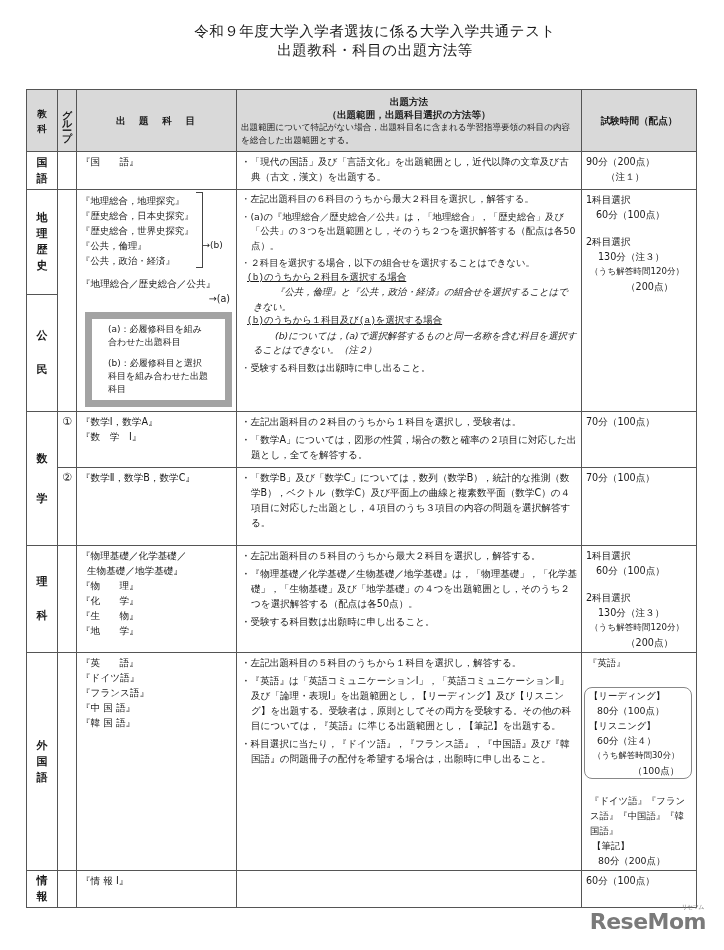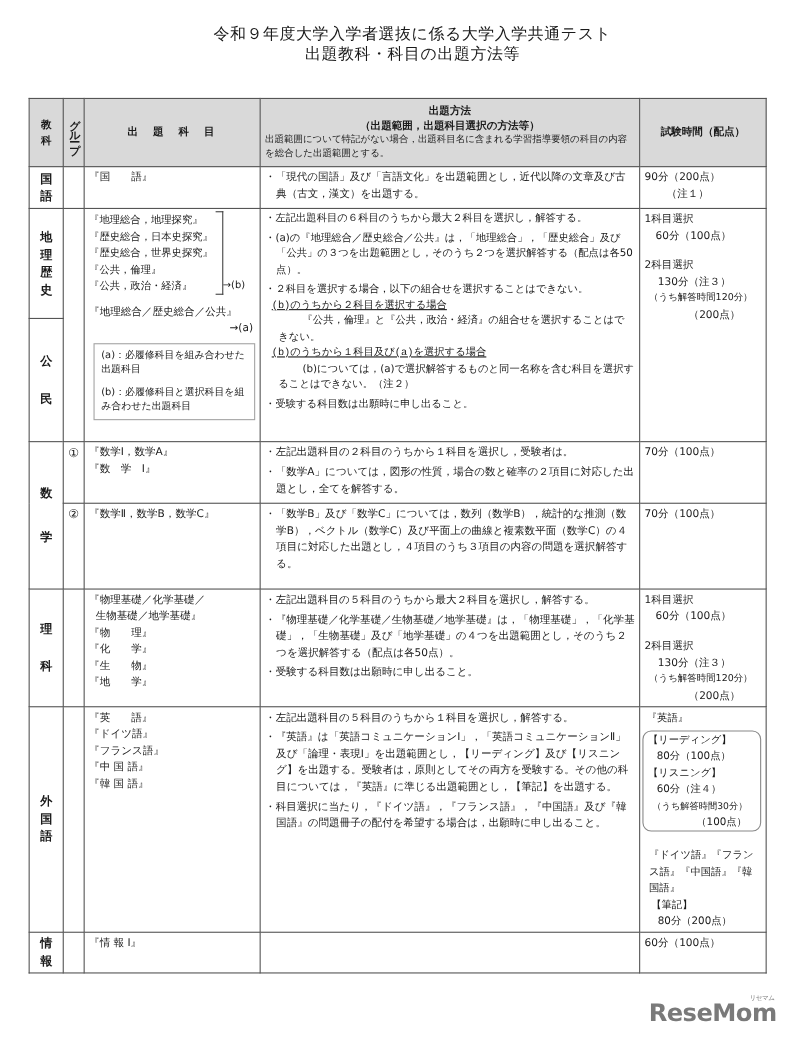--- a/index.html
+++ b/index.html
@@ -10,26 +10,26 @@
   table.main { position:absolute; top:89px; left:26px; width:670px;
                border-collapse:collapse; table-layout:fixed; font-size:9.6px; line-height:15px; }
   table.main td { border:1px solid #555; vertical-align:top; padding:2px 4px; }
   table.main tr.head td { background:#d9d9d9; vertical-align:middle; text-align:center; font-weight:bold; }
   .subj { text-align:center; font-weight:bold; vertical-align:middle !important; font-size:11px; line-height:16px; padding:2px 0 !important; }
   .grp { text-align:center; font-size:11px; padding:2px 0 !important; }
   .vert { writing-mode:vertical-rl; margin:0 auto; font-size:10.5px; }
   .line { display:block; }
   .bullet { display:block; padding-left:10px; text-indent:-10px; margin-bottom:3px; }
   .u { text-decoration:underline; display:block; padding-left:6px;font-family:Liberation Mono, monospace; }
-  .ind2 { display:block; padding-left:12px; }
-  .legend-box { border:1px solid #a3a3a3; margin:6px 2px 2px 4px; padding:4px 6px; font-size:9px; line-height:13px; }
+  .ind2 { display:block; padding-left:12px;font-style:italic; }
+  .legend-box { border:7px solid #a3a3a3; margin:6px 2px 2px 4px; padding:4px 16px; font-size:9px; line-height:13px; }
   .legend-box span { display:block; margin-bottom:8px; }
   .brace { display:inline-block; border:1px solid #444; border-left:none; width:6px; height:74px; vertical-align:top; margin-left:2px; }
   .time .l { display:block; }
-  .paren-box { border:1px solid #888; border-radius:8px; border-top:1px solid #888; padding:0 4px; margin:4px 0 0 -2px; }
+  .paren-box { border:1px solid #888; border-radius:8px; border-top:1px solid #888; padding:0 4px; margin:17px 0 0 -2px; }
   .logo { position:absolute; right:18px; bottom:16px; font-family:"DejaVu Sans", sans-serif; font-weight:bold;
           font-size:22px; color:#7a7a7a; letter-spacing:-0.5px;margin-top:36px; }
   .logo small { font-size:6px; position:absolute; top:-6px; right:2px; font-weight:normal; }
 </style>
 </head>
 <body>
 
 <div class="title">
   <span class="line">令和９年度大学入学者選抜に係る大学入学共通テスト</span>
   <span class="line">出題教科・科目の出題方法等</span>
@@ -75,21 +75,21 @@
       <span class="l" style="padding-left:20px">（注１）</span>
     </td>
   </tr>
 
   <tr style="height:100px">
     <td class="subj">
           <span style="display:block;width:14px;margin:0 auto">地理歴史</span>
         </td>
     <td class="grp" rowspan="2"></td>
     <td rowspan="2" style="padding-right:2px">
-      <div style="display:flex;align-items:flex-end">
+      <div style="display:flex;align-items:center">
         <div style="font-size:9.4px">
           <span class="line">『地理総合，地理探究』</span>
           <span class="line">『歴史総合，日本史探究』</span>
           <span class="line">『歴史総合，世界史探究』</span>
           <span class="line">『公共，倫理』</span>
           <span class="line">『公共，政治・経済』</span>
         </div>
         <span class="brace"></span>
         <span style="margin-top:30px;font-size:9px">→(b)</span>
       </div>

